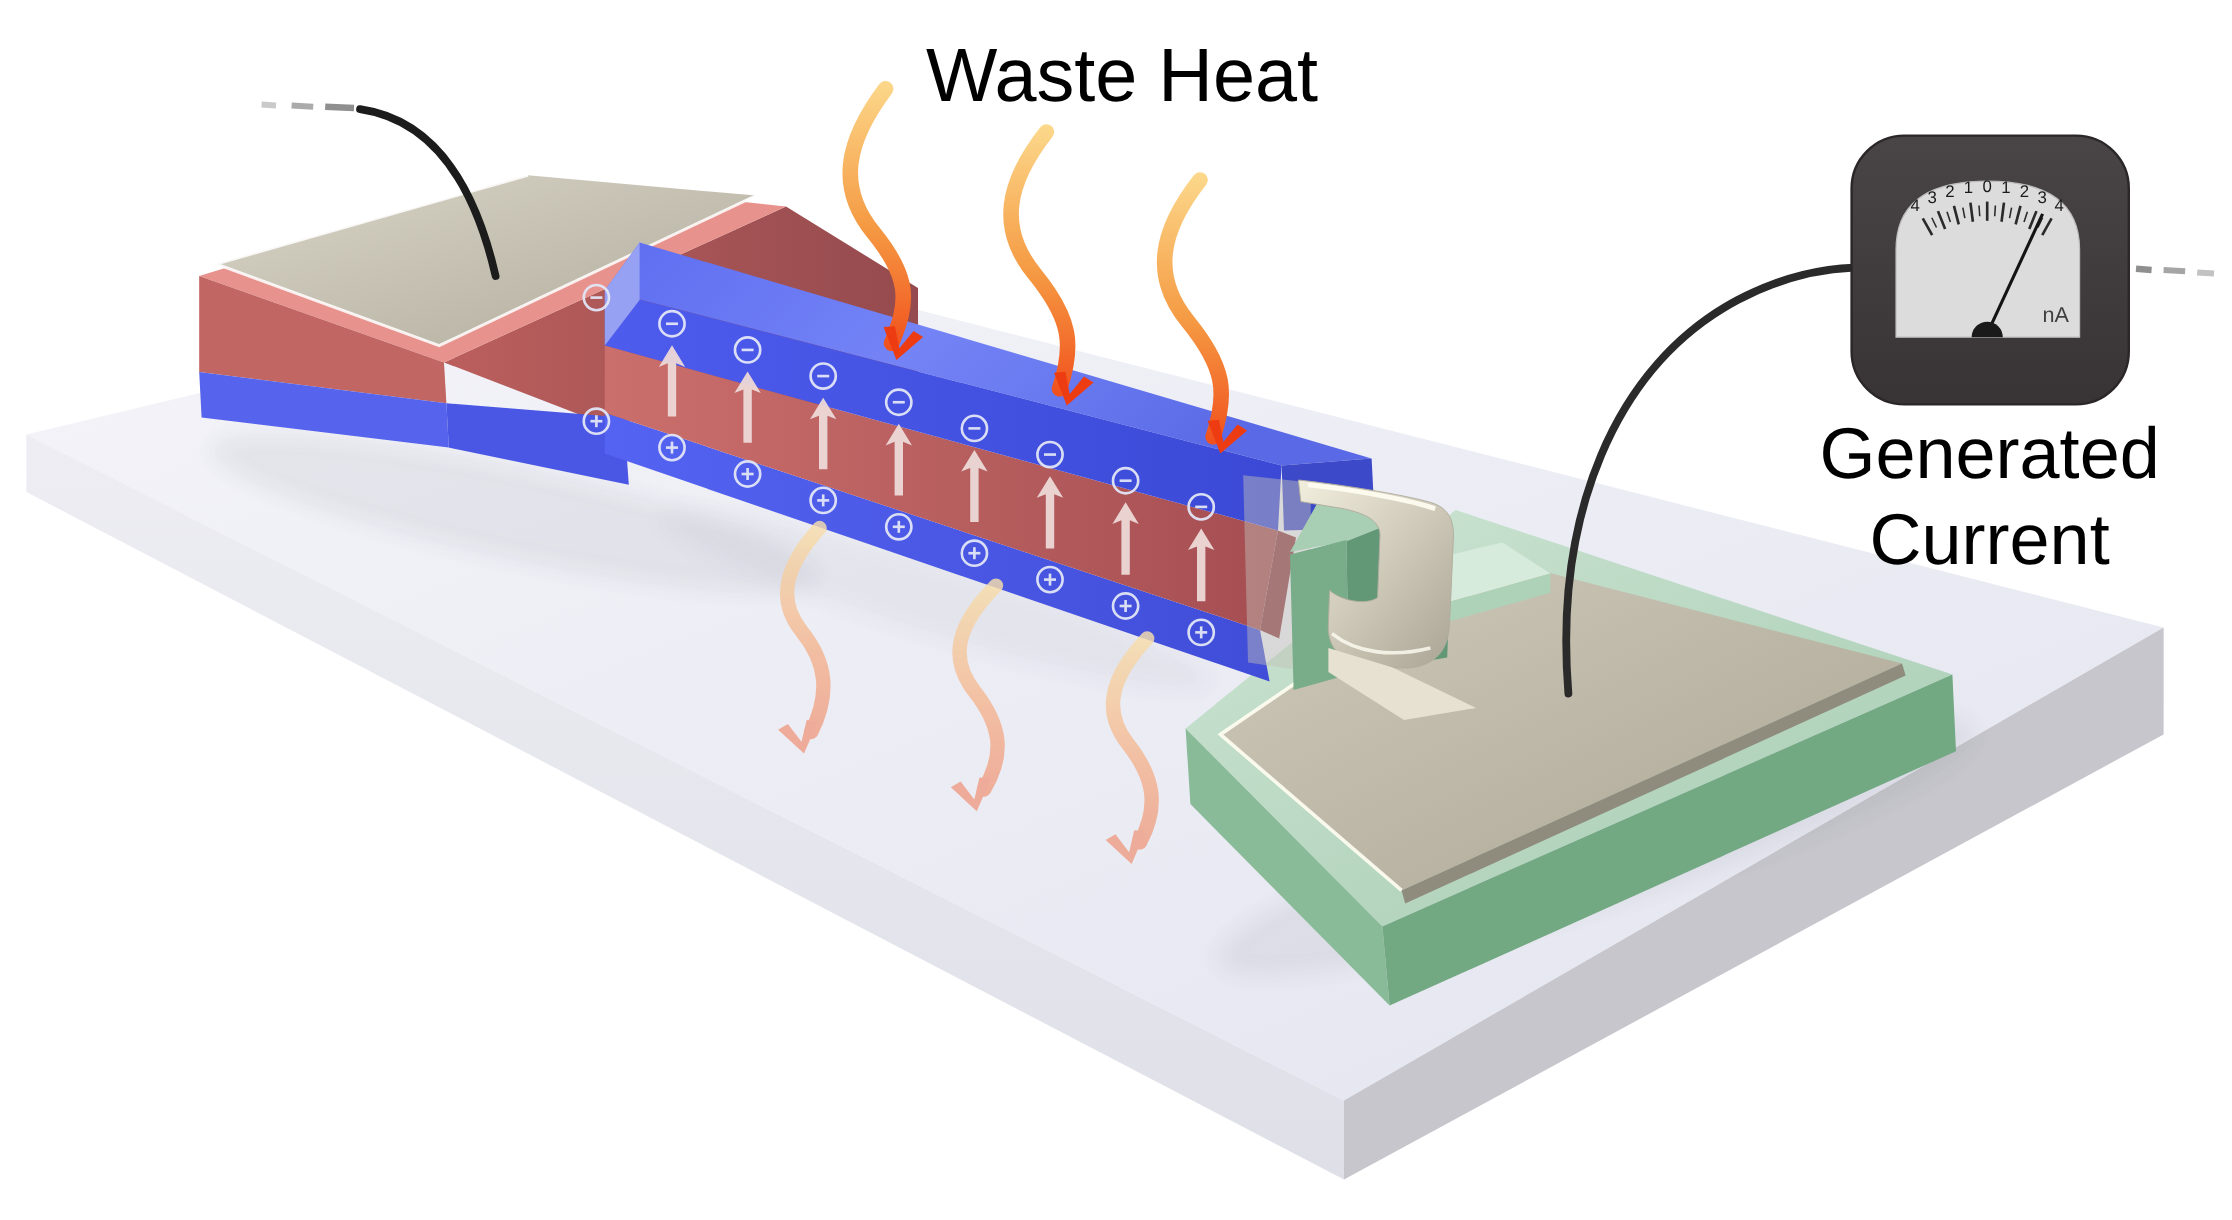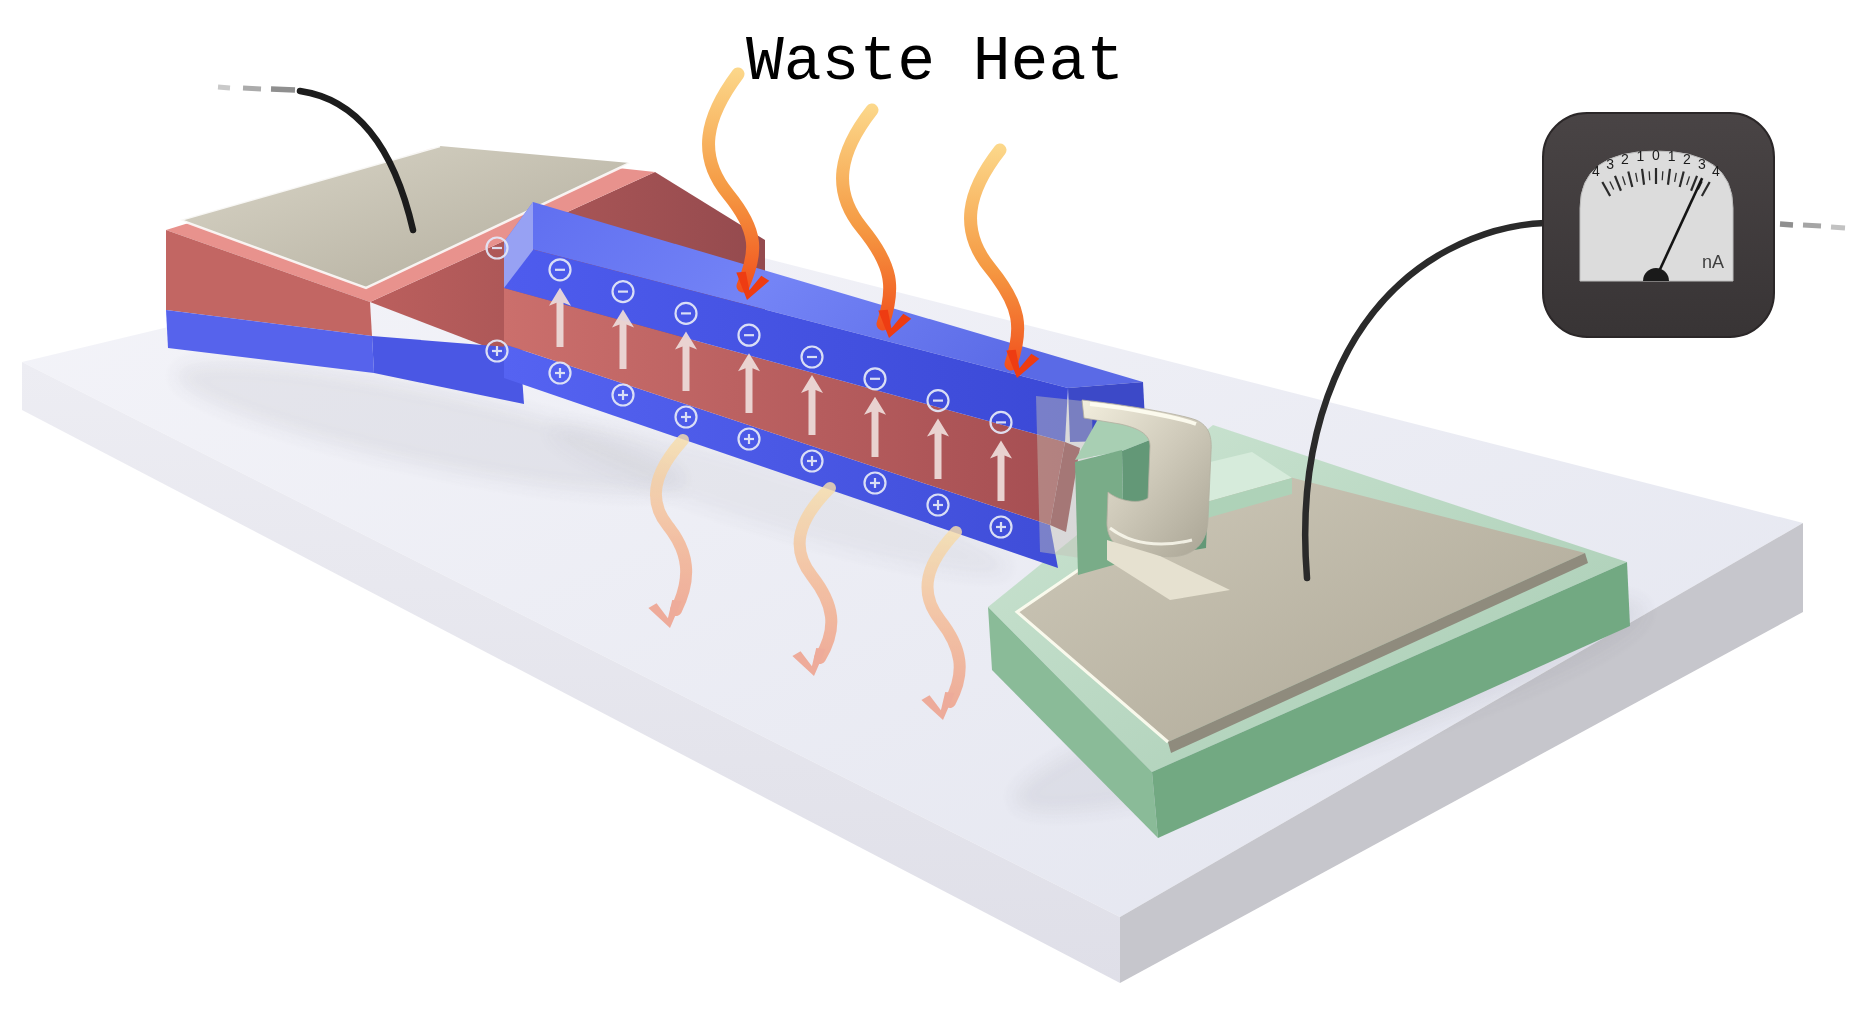--- a/index.html
+++ b/index.html
@@ -1,21 +1,21 @@
 <!DOCTYPE html>
 <html><head>
 <meta charset="utf-8">
 <style>
   html,body{margin:0;padding:0;background:#ffffff;}
   #stage{position:relative;width:1860px;height:1017px;background:#ffffff;overflow:hidden;
          font-family:"Liberation Sans", sans-serif;}
   #scene{position:absolute;left:0;top:0;}
   .label{position:absolute;color:#000;text-align:center;white-space:nowrap;
          font-family:"Liberation Sans", sans-serif;}
-  #title-label{left:935px;top:30px;transform:translateX(-50%);font-size:63px;line-height:66px;font-family:Liberation Mono, monospace;}
+  #title-label{left:935px;top:30px;transform:translateX(-50%);font-size:63px;line-height:66px;}
   #meter-label{left:1658px;top:342px;transform:translateX(-50%);font-size:60px;line-height:72px;}
 </style>
 </head>
 <body>
 
 <div id="stage">
   <svg id="scene" width="1860" height="1017" viewBox="0 0 1860 1017">
     <defs>
       <linearGradient id="gSub" x1="0" y1="0" x2="1" y2="1">
         <stop offset="0" stop-color="#f4f4f9"></stop>
@@ -325,13 +325,17 @@
           <line x1="1701.8588079590409" y1="195.94532473663787" x2="1709.6645625052606" y2="181.97857150032092" stroke="#2a2a2a" stroke-width="2.2"></line>
           <text x="1716.006738074064" y="175.6305844958134" font-size="14" fill="#1b1b1b" text-anchor="middle" font-family="Liberation Sans, sans-serif">4</text>
         </g>
       <line id="meter-needle" x1="1656" y1="278" x2="1702.1745824103054" y2="178.16058924836392" stroke="#141414" stroke-width="2.6"></line>
       <path d="M1643,281 A13,13 0 0 1 1669,281 Z" fill="#1a1a1a"></path>
       <text x="1713" y="268" font-size="18" fill="#3f3f3f" text-anchor="middle" font-family="Liberation Sans, sans-serif">nA</text>
     </g>
   </svg>
 
   <div id="title-label" class="label">Waste Heat</div>
+  <div id="meter-label" class="label">
+    <div>Generated</div>
+    <div>Current</div>
+  </div>
 </div>
 
 </body></html>

